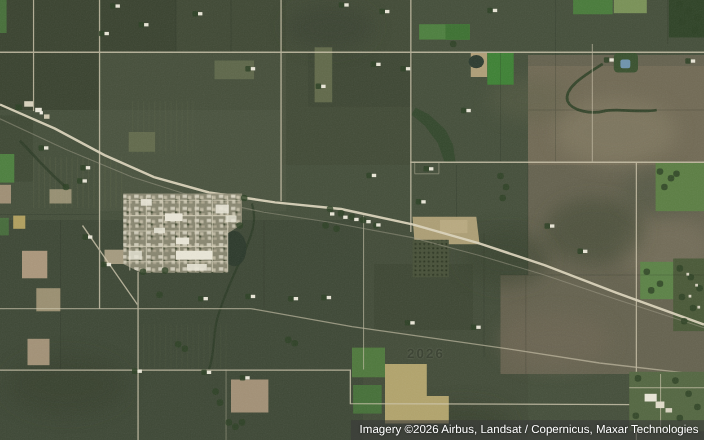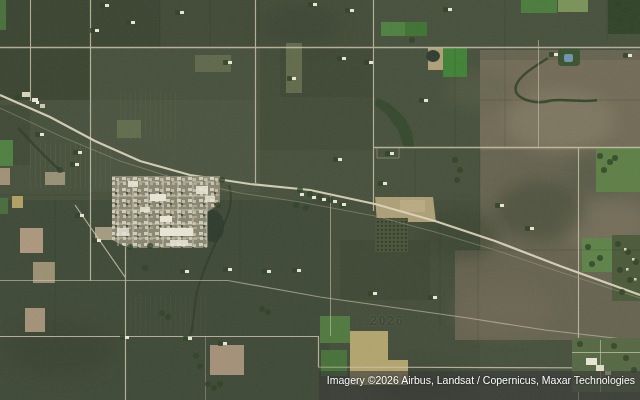--- a/index.html
+++ b/index.html
@@ -8,21 +8,21 @@
   .stage svg{position:absolute;inset:0;display:block;}
   .watermark{position:absolute;left:370px;top:314px;font-size:12px;font-weight:bold;
              letter-spacing:2px;color:rgba(38,45,32,.55);filter:blur(.5px);
              text-shadow:0 0 2px rgba(210,210,195,.25);user-select:none;}
   .google-logo{position:absolute;left:10px;bottom:6px;font-size:21px;font-weight:bold;
                letter-spacing:.5px;color:#fff;
                text-shadow:0 0 3px rgba(0,0,0,.9),0 1px 2px rgba(0,0,0,.9),
                            1px 0 2px rgba(0,0,0,.75),-1px 0 2px rgba(0,0,0,.75);}
   .attr-bar{position:absolute;right:0;bottom:0;height:17px;max-width:330px;
             background:rgba(58,58,58,.62);display:flex;align-items:center;
-            padding:0 5px 12px 8px;text-align:center;}
+            padding:0 5px 1px 8px;text-align:center;}
   .attr-bar span{color:#fff;font-size:10.5px;white-space:nowrap;
                  text-shadow:0 0 2px rgba(0,0,0,.8);}
 </style>
 </head>
 <body>
 
 <div class="stage">
 
 <svg viewBox="0 0 640 400" width="640" height="400">
   <defs>

